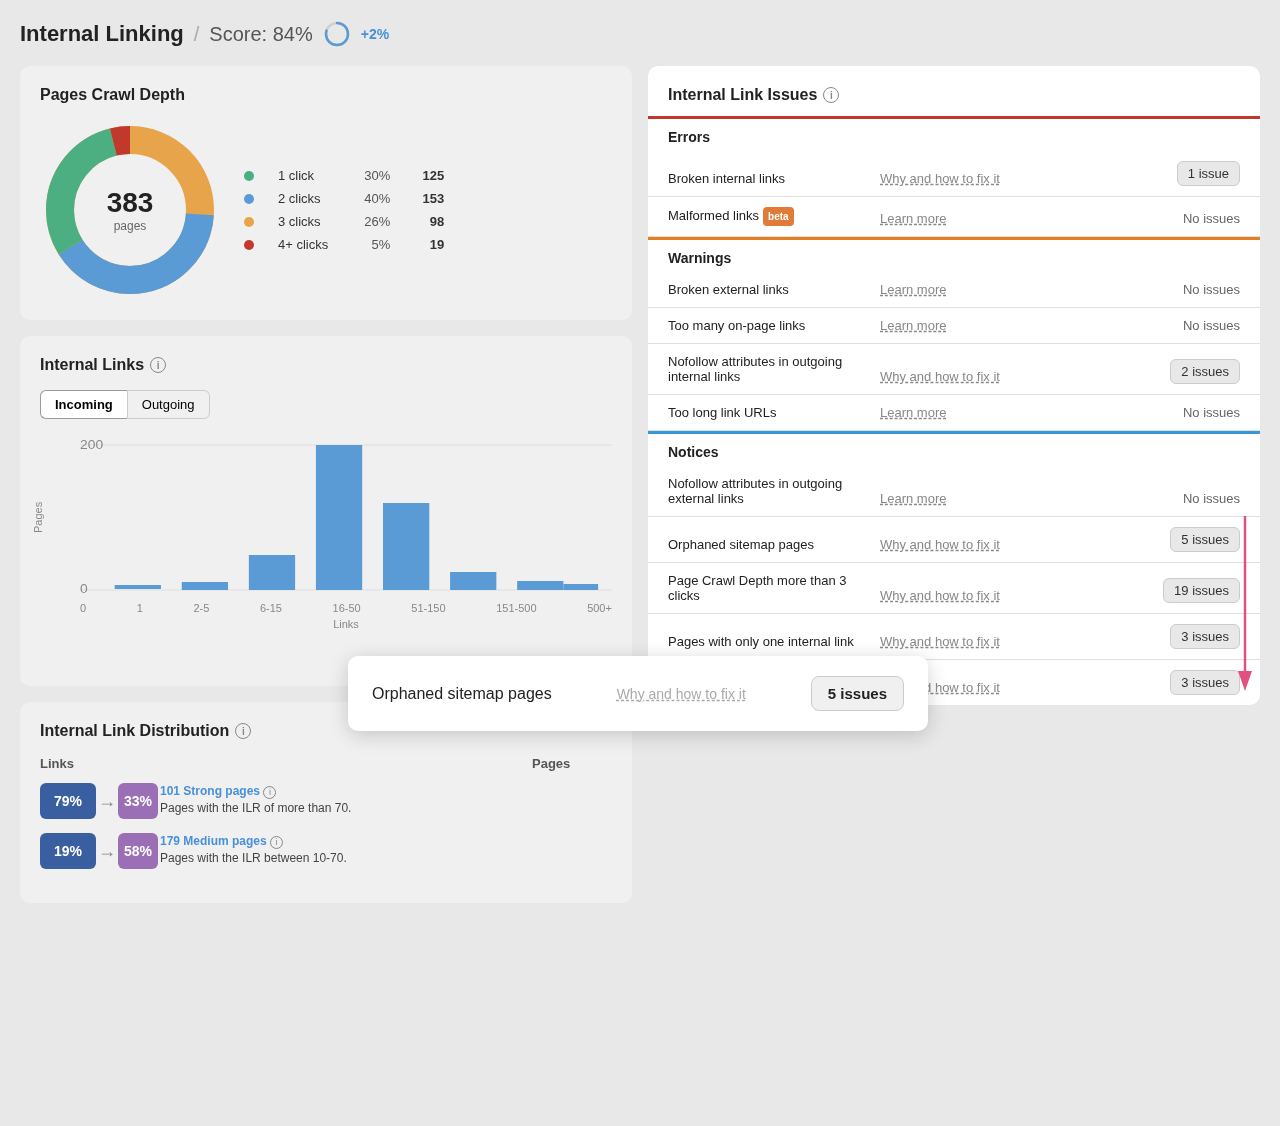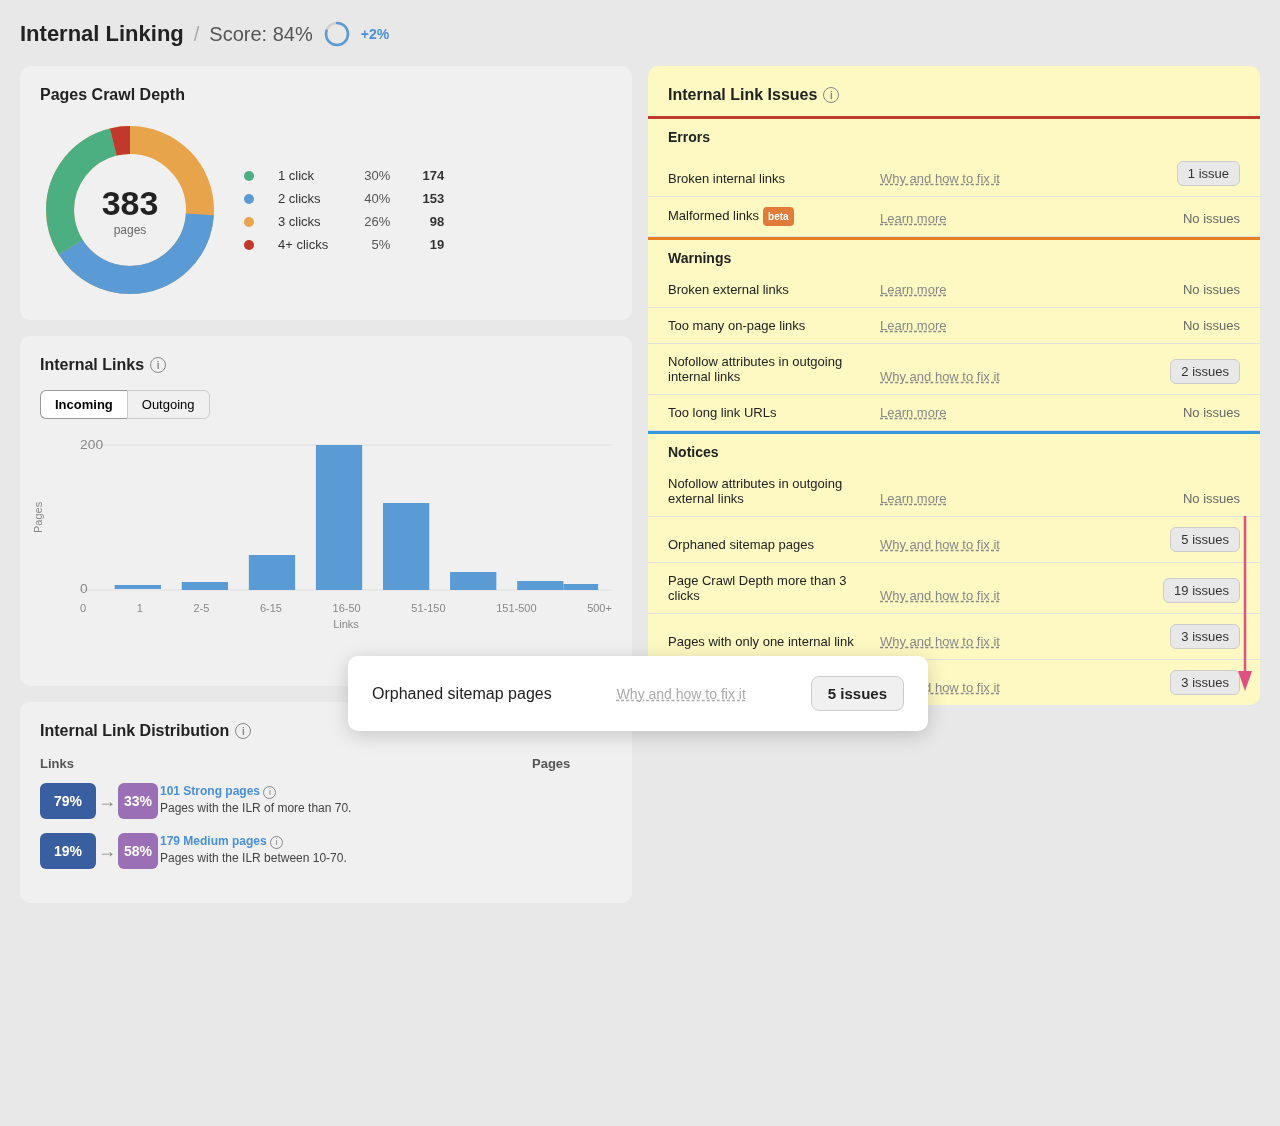--- a/index.html
+++ b/index.html
@@ -87,21 +87,21 @@
       flex-shrink: 0;
     }
     .donut-center {
       position: absolute;
       top: 50%;
       left: 50%;
       transform: translate(-50%, -50%);
       text-align: center;
     }
     .donut-number {
-      font-size: 34px;
+      font-size: 28px;
       font-weight: 700;
       text-align: center;
     }
     .donut-label {
       font-size: 12px;
       color: #666;
     }
     .legend {
       display: flex;
       flex-direction: column;
@@ -250,21 +250,21 @@
       color: #444;
       line-height: 1.4;
     }
     .dist-desc a {
       color: #4a90d9;
       text-decoration: none;
       font-weight: 600;
     }
     
     .issues-card {
-      background: #fef9c3;
+      background: #ffffff;
       border-radius: 10px;
       padding: 0;
       overflow: visible;
     }
     .issues-card-title {
       font-size: 16px;
       font-weight: 700;
       padding: 20px 20px 12px 20px;
       display: flex;
       align-items: center;
@@ -414,21 +414,21 @@
             <div class="donut-number">383</div>
             <div class="donut-label">pages</div>
           </div>
         </div>
         <div class="legend">
 
         <div class="legend-item">
     <span class="legend-dot" style="background:#4caf81"></span>
     <span class="legend-label">1 click</span>
     <span class="legend-pct">30%</span>
-    <span class="legend-count">174</span>
+    <span class="legend-count">125</span>
   </div>
             <div class="legend-item">
     <span class="legend-dot" style="background:#5b9bd5"></span>
     <span class="legend-label">2 clicks</span>
     <span class="legend-pct">40%</span>
     <span class="legend-count">153</span>
   </div>
             <div class="legend-item">
     <span class="legend-dot" style="background:#e8a44a"></span>
     <span class="legend-label">3 clicks</span>

